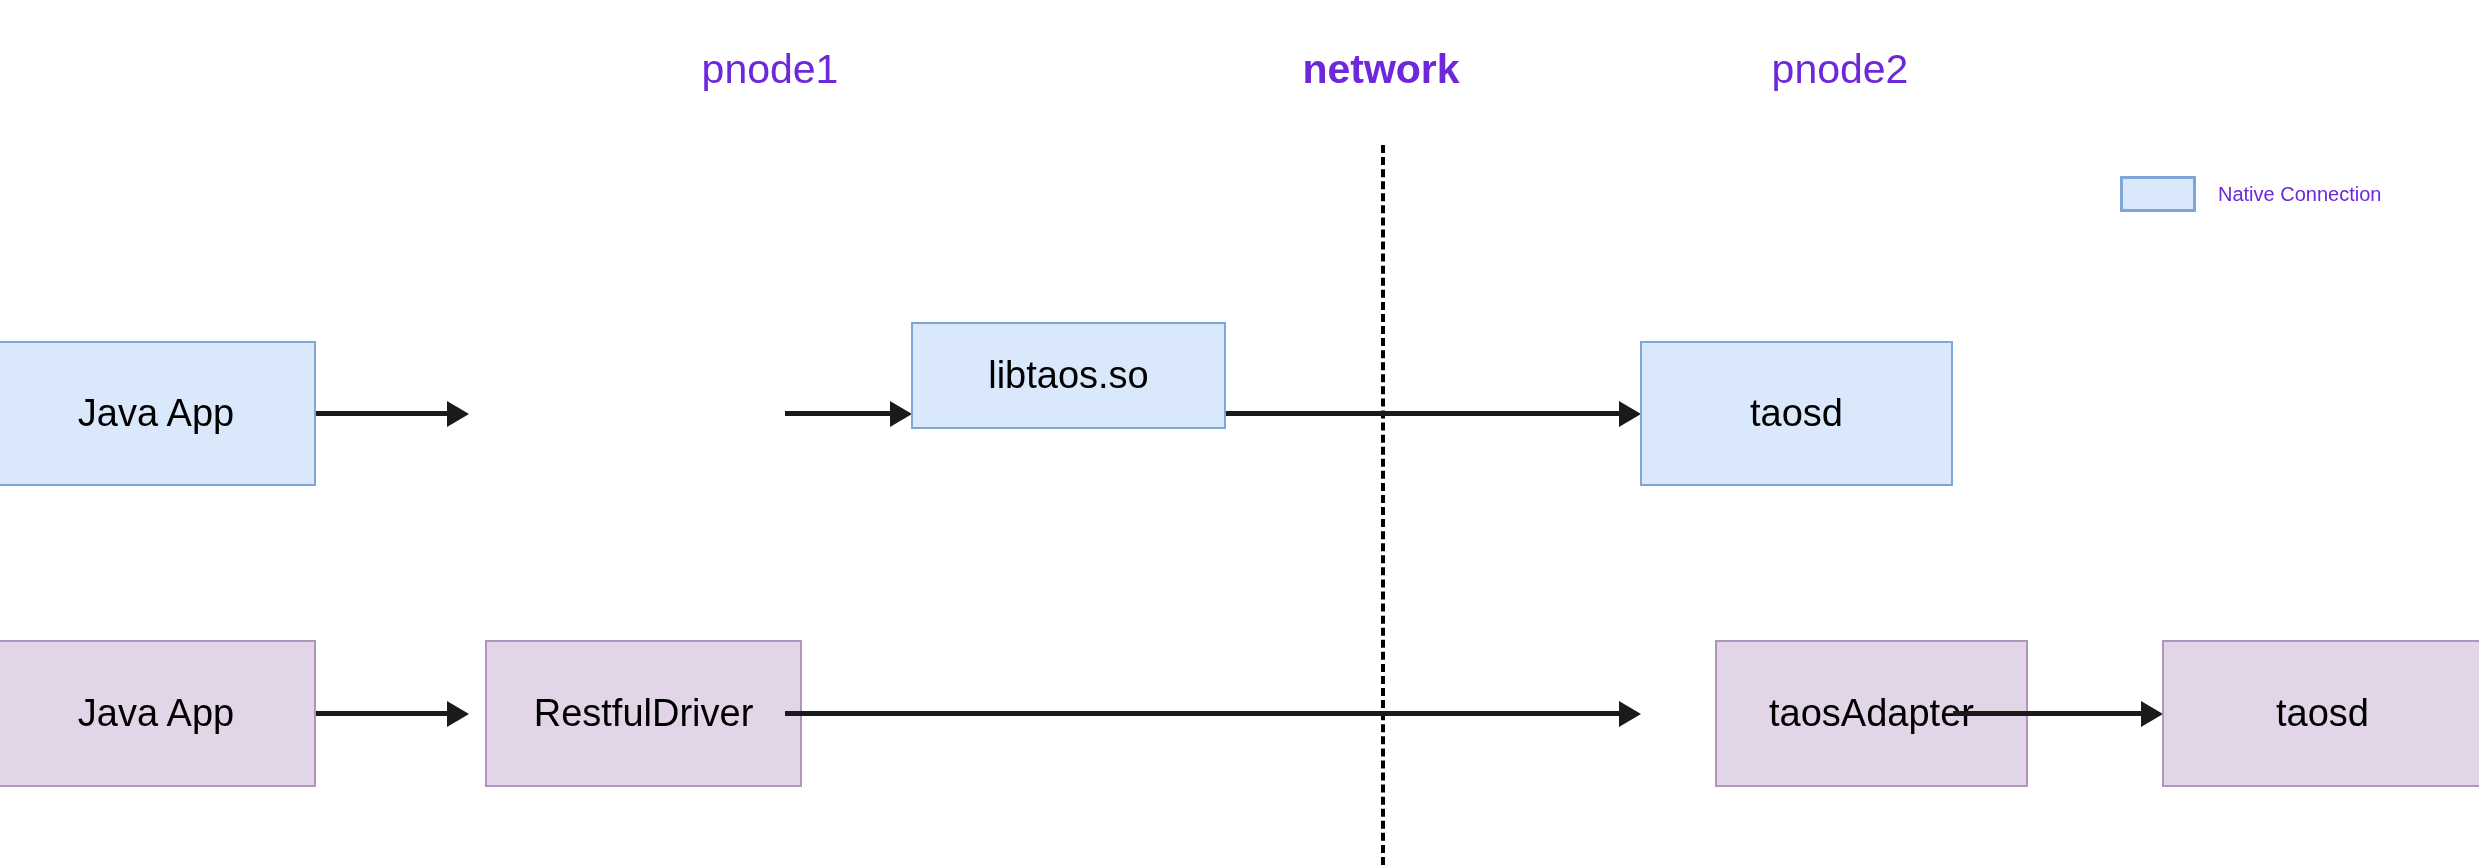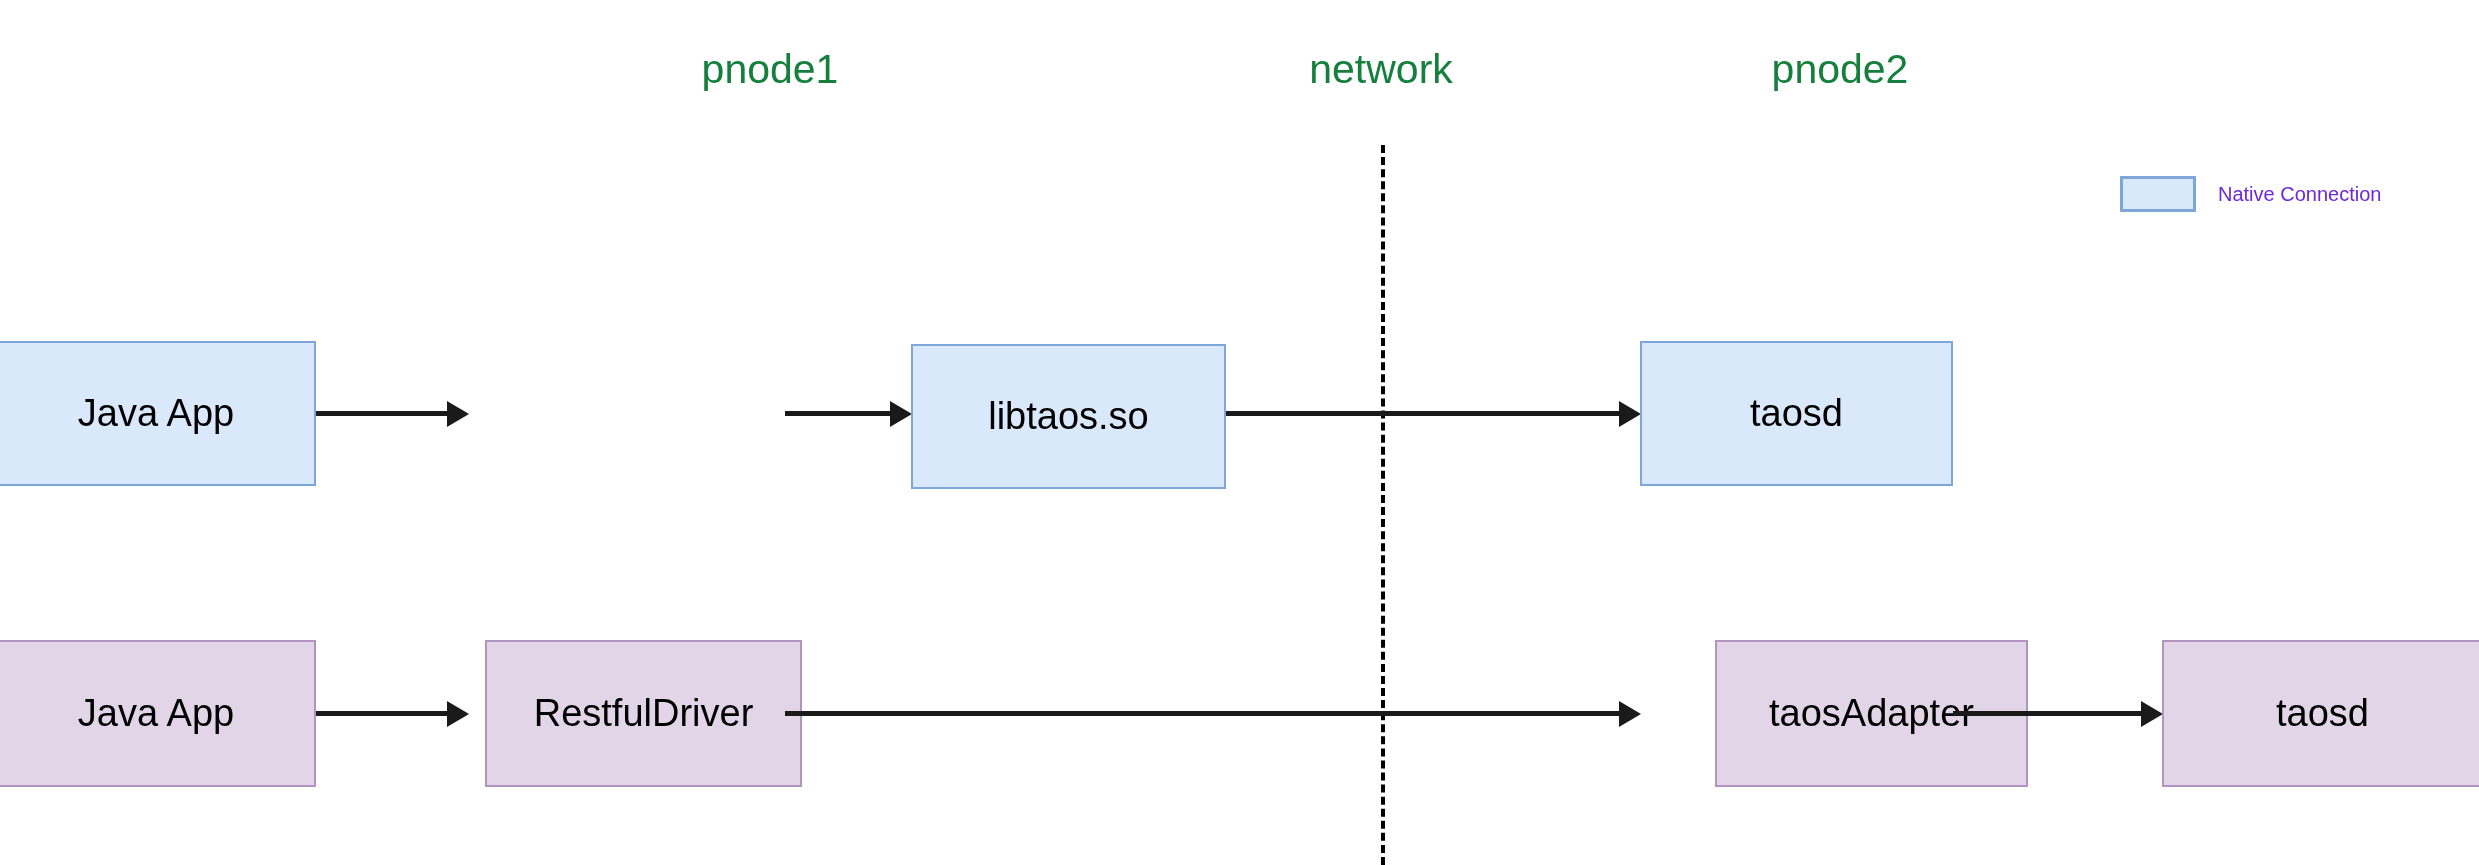--- a/index.html
+++ b/index.html
@@ -13,21 +13,21 @@
   #canvas {
     position: relative;
     width: 2479px;
     height: 865px;
     background: #ffffff;
     overflow: hidden;
   }
   .col-label {
     position: absolute;
     font-size: 41px;
-    color: #15803d;
+    color: #6d28d9;
     white-space: nowrap;
     transform: translateX(-50%);
     font-family: "Liberation Sans", sans-serif;
   }
   .divider {
     position: absolute;
     width: 0;
     border-left: 4px dashed #000000;
   }
   .node {
@@ -86,40 +86,40 @@
     white-space: nowrap;
     font-family: "Liberation Sans", sans-serif;
   }
 </style>
 </head>
 <body>
 
 <div id="canvas">
 
   <div class="col-label" style="left:770px; top:46px;">pnode1</div>
-  <div class="col-label" style="left:1381px; top:46px;">network</div>
+  <div class="col-label" style="left:1381px; top:46px;font-weight:bold;">network</div>
   <div class="col-label" style="left:1840px; top:46px;">pnode2</div>
 
   <div class="divider" style="left:1381px; top:145px; height:720px;"></div>
 
   <div class="legend-row" style="left:2120px; top:176px;">
     <span class="legend-swatch native"></span>
     <span class="legend-label">Native Connection</span>
   </div>
 
   <div class="node native" style="left:-4px; top:341px; width:320px; height:145px;">Java App</div>
 
   <div class="edge" style="left:316px; top:411px; width:131px;"></div>
   <div class="arrowhead" style="left:447px; top:401px;"></div>
 
 
   <div class="edge" style="left:785px; top:411px; width:105px;"></div>
   <div class="arrowhead" style="left:890px; top:401px;"></div>
 
-  <div class="node native" style="left:911px; top:344px; width:315px; height:145px;">libtaos.so</div>
+  <div class="node native" style="left:911px; top:322px; width:315px; height:107px;">libtaos.so</div>
 
   <div class="edge" style="left:1226px; top:411px; width:393px;"></div>
   <div class="arrowhead" style="left:1619px; top:401px;"></div>
 
   <div class="node native" style="left:1640px; top:341px; width:313px; height:145px;">taosd</div>
 
   <div class="node rest" style="left:-4px; top:640px; width:320px; height:147px;">Java App</div>
 
   <div class="edge" style="left:316px; top:711px; width:131px;"></div>
   <div class="arrowhead" style="left:447px; top:701px;"></div>

